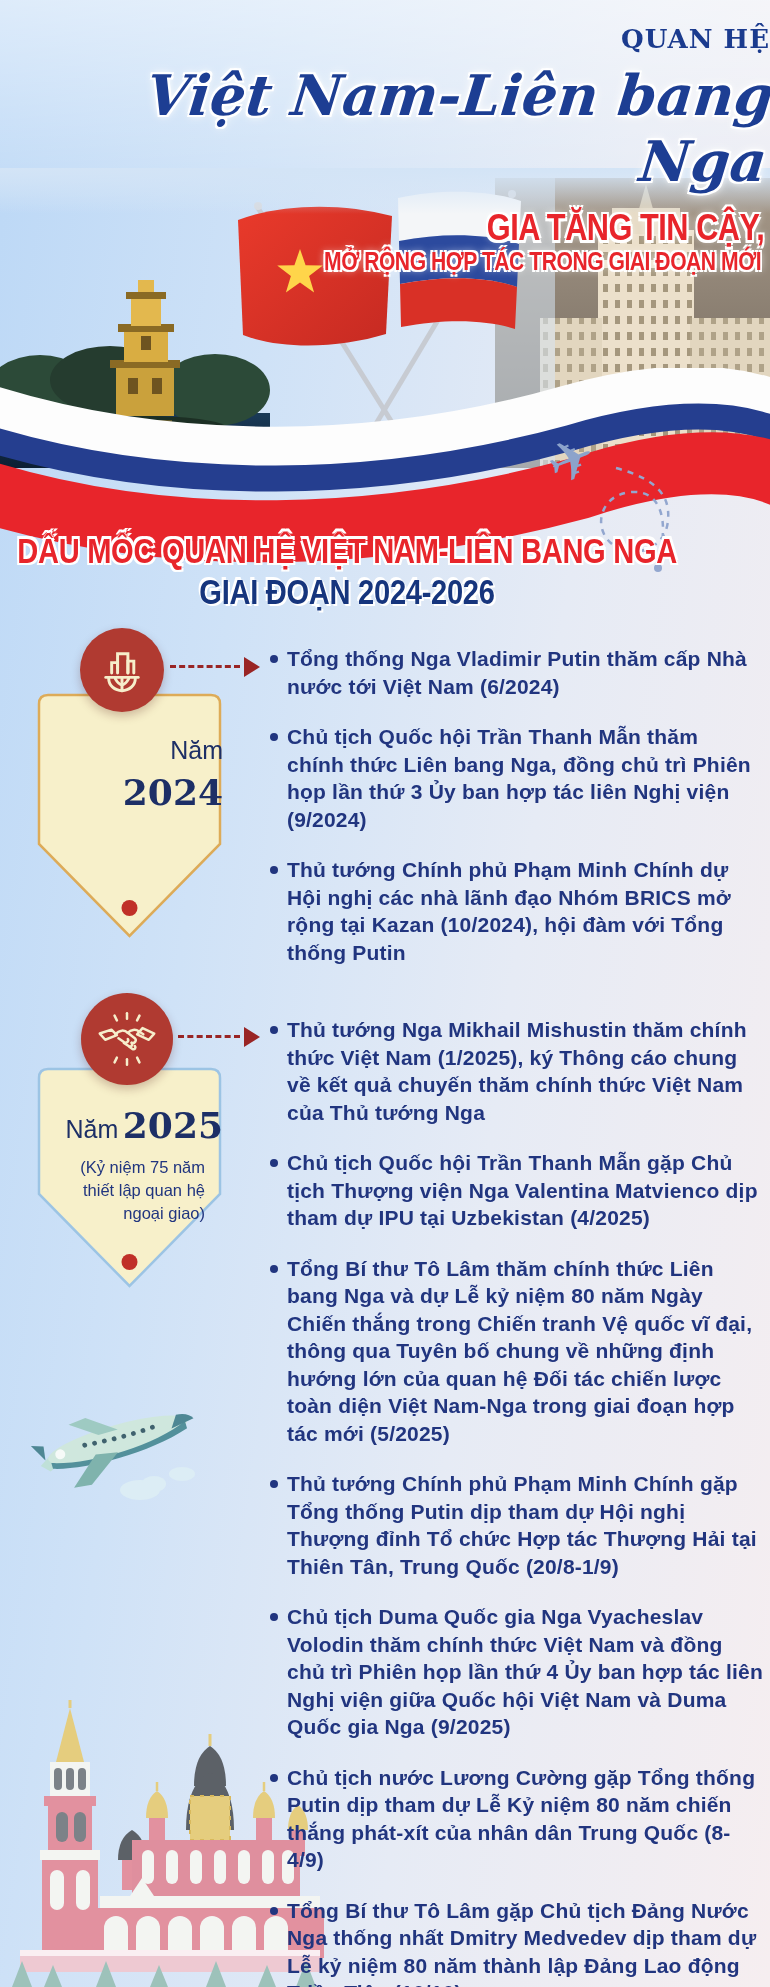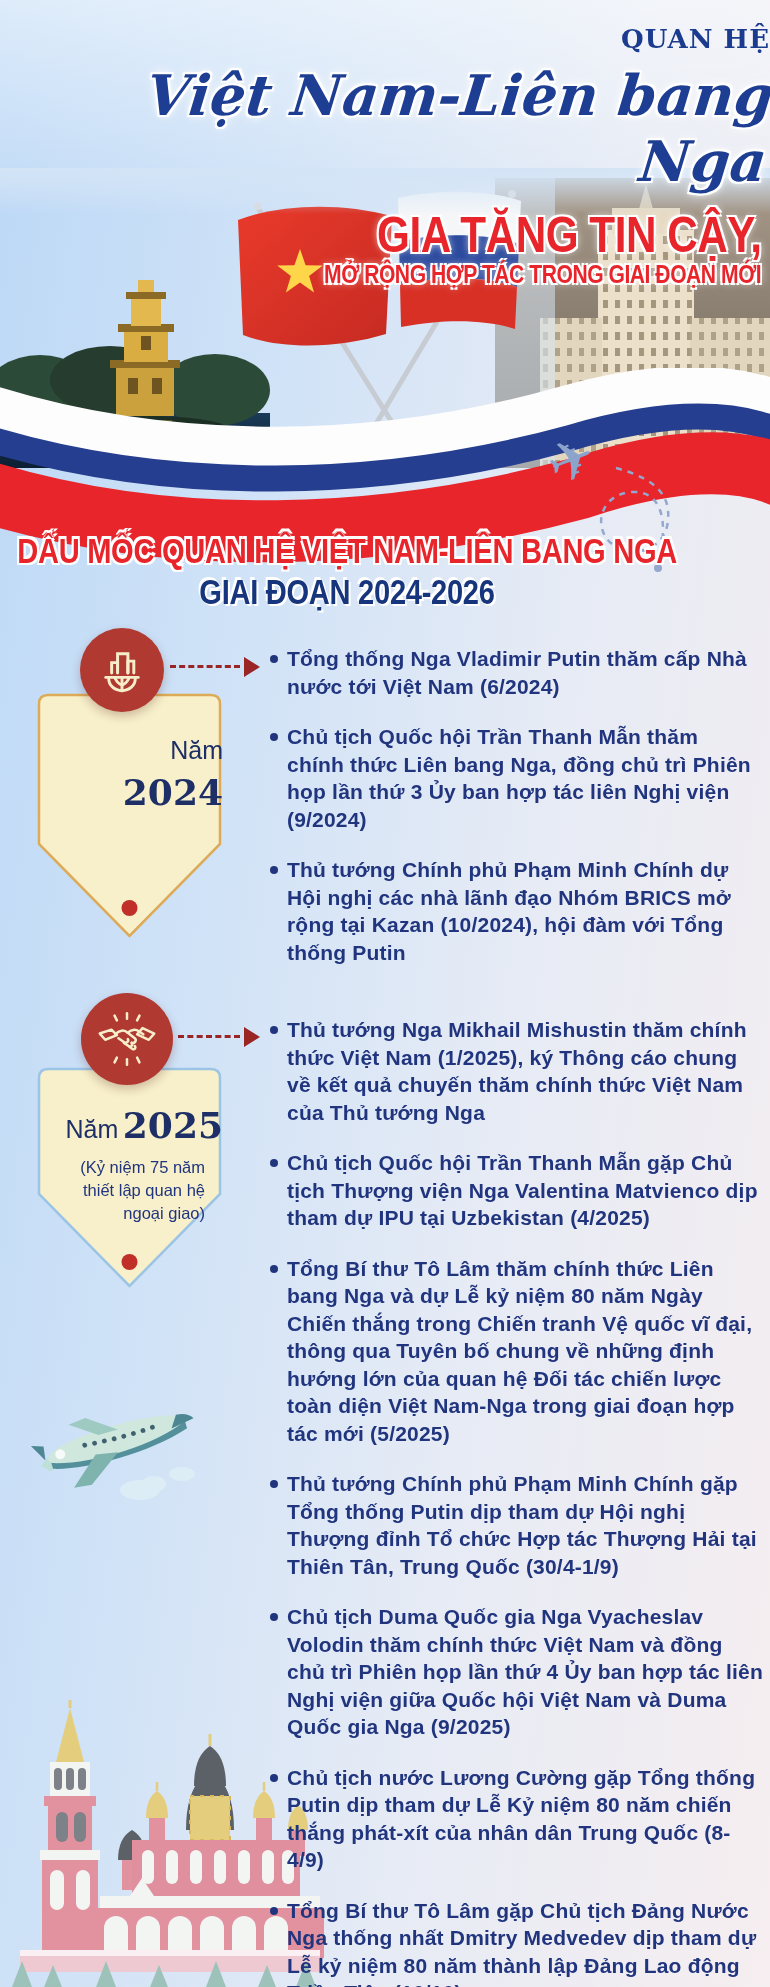--- a/index.html
+++ b/index.html
@@ -12,21 +12,21 @@
   
   .hdr{position:absolute;left:0;top:0;width:770px;text-align:right;z-index:6;}
   .kicker{margin-top:24px;font-family:"DejaVu Serif",serif;font-weight:bold;
     font-size:26px;color:#1b3b8e;letter-spacing:1px;}
   .script-title{margin-top:8px;font-family:"DejaVu Serif",serif;font-style:italic;font-weight:bold;
     font-size:56px;color:#1d3e93;transform:skewX(-6deg);
     text-shadow:0 0 2px #fff,0 0 6px #fff,2px 2px 0 #fff,-2px -2px 0 #fff,2px -2px 0 #fff,-2px 2px 0 #fff,0 0 12px #fff;}
   .red-display{display:inline-block;font-weight:bold;color:#e8252b;transform:scale(.96,1.14);
     letter-spacing:-.5px;
     text-shadow:0 0 2px #fff,2px 2px 0 #fff,-2px -2px 0 #fff,2px -2px 0 #fff,-2px 2px 0 #fff,0 0 8px #fff;}
-  .sub1{margin-top:16px;font-size:44px;}
+  .sub1{margin-top:16px;font-size:32px;}
   .sub2{margin-top:2px;font-size:22px;}
 
   
   .hero{position:absolute;left:0;top:168px;width:770px;height:300px;z-index:2;}
 
   
   .ribbon{position:absolute;left:0;top:368px;width:770px;height:232px;z-index:4;}
 
   
   .plane-route{position:absolute;left:520px;top:420px;width:230px;height:190px;z-index:5;}
@@ -250,21 +250,21 @@
         <span class="yr-num">2025</span>
       </div>
       <div class="badge-note">(Kỷ niệm 75 năm thiết lập quan hệ ngoại giao)</div>
     </div>
   </div>
 
   <ul class="events" style="left:270px;top:1016px;width:478px;">
       <li>Thủ tướng Nga Mikhail Mishustin thăm chính thức Việt Nam (1/2025), ký Thông cáo chung về kết quả chuyến thăm chính thức Việt Nam của Thủ tướng Nga</li>
       <li>Chủ tịch Quốc hội Trần Thanh Mẫn gặp Chủ tịch Thượng viện Nga Valentina Matvienco dịp tham dự IPU tại Uzbekistan (4/2025)</li>
       <li>Tổng Bí thư Tô Lâm thăm chính thức Liên bang Nga và dự Lễ kỷ niệm 80 năm Ngày Chiến thắng trong Chiến tranh Vệ quốc vĩ đại, thông qua Tuyên bố chung về những định hướng lớn của quan hệ Đối tác chiến lược toàn diện Việt Nam-Nga trong giai đoạn hợp tác mới (5/2025)</li>
-      <li>Thủ tướng Chính phủ Phạm Minh Chính gặp Tổng thống Putin dịp tham dự Hội nghị Thượng đỉnh Tổ chức Hợp tác Thượng Hải tại Thiên Tân, Trung Quốc (30/4-1/9)</li>
+      <li>Thủ tướng Chính phủ Phạm Minh Chính gặp Tổng thống Putin dịp tham dự Hội nghị Thượng đỉnh Tổ chức Hợp tác Thượng Hải tại Thiên Tân, Trung Quốc (20/8-1/9)</li>
       <li>Chủ tịch Duma Quốc gia Nga Vyacheslav Volodin thăm chính thức Việt Nam và đồng chủ trì Phiên họp lần thứ 4 Ủy ban hợp tác liên Nghị viện giữa Quốc hội Việt Nam và Duma Quốc gia Nga (9/2025)</li>
       <li>Chủ tịch nước Lương Cường gặp Tổng thống Putin dịp tham dự Lễ Kỷ niệm 80 năm chiến thắng phát-xít của nhân dân Trung Quốc (8-4/9)</li>
       <li>Tổng Bí thư Tô Lâm gặp Chủ tịch Đảng Nước Nga thống nhất Dmitry Medvedev dịp tham dự Lễ kỷ niệm 80 năm thành lập Đảng Lao động Triều Tiên (10/10)</li>
     </ul>
 
   <div class="plane-teal">
     <svg width="190" height="130" viewBox="0 0 190 130">
       <g transform="rotate(-16 95 60)">
         <path d="M20,62 L10,44 L22,48 Z" fill="#4e8794"></path>
         <path d="M14,66 L30,56 L40,66 L22,74 Z" fill="#bfe0d8"></path>

